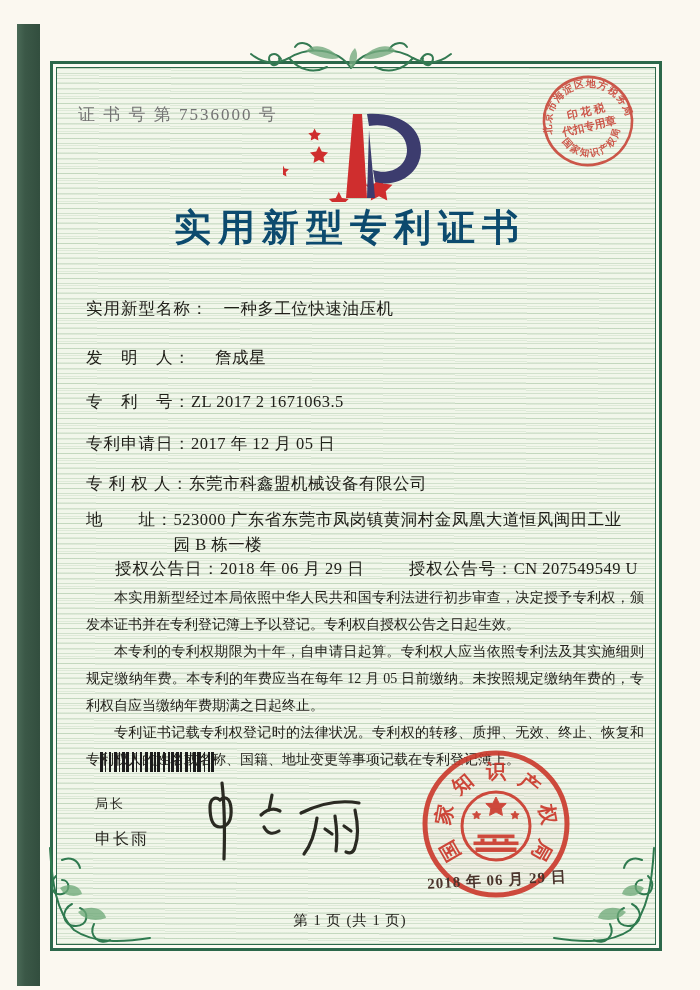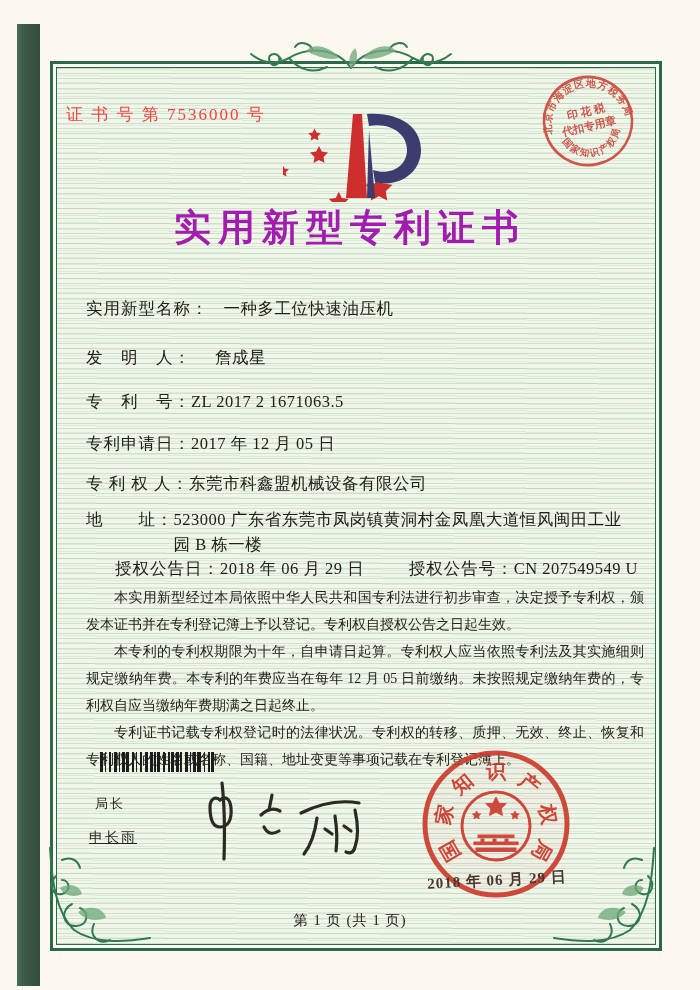--- a/index.html
+++ b/index.html
@@ -28,30 +28,30 @@
     position:absolute;inset:3px;border:1px solid #2c684a;
     background-color:#f1f6ea;
     background-image:
       repeating-linear-gradient(0deg, rgba(110,160,110,.25) 0 1px, transparent 1px 5px),
       repeating-linear-gradient(0.8deg, rgba(110,160,110,.14) 0 1px, transparent 1px 7px);
   }
 
   .ornament{position:absolute;pointer-events:none;}
 
   .cert-no{
-    position:absolute;left:66px;top:103px;
-    font-size:17px;letter-spacing:2px;color:#ef4444;
+    position:absolute;left:78px;top:103px;
+    font-size:17px;letter-spacing:2px;color:#737373;
   }
 
   .logo{position:absolute;left:283px;top:110px;}
 
   .doc-title{
     position:absolute;left:0;top:203px;width:700px;
     text-align:center;font-size:37px;font-weight:bold;
-    letter-spacing:7px;color:#a21caf;
+    letter-spacing:7px;color:#0c4a6e;
   }
 
   .field-row{
     position:absolute;left:86px;right:62px;display:flex;
     font-size:16.5px;line-height:25px;color:#21201a;
   }
   .field-row .lbl{white-space:nowrap;letter-spacing:1px;}
   .field-row .val{letter-spacing:0.5px;}
   .grant-row{justify-content:space-between;}
   .grant-pair{display:flex;white-space:nowrap;}
@@ -63,21 +63,21 @@
   .body-text p{margin:0;text-indent:2em;}
 
   .barcode{
     position:absolute;left:100px;top:752px;width:172px;height:20px;
     display:flex;align-items:stretch;overflow:hidden;
   }
   .barcode .bar{background:#1c1c1c;height:100%;}
   .barcode .gap{height:100%;}
 
   .signer-title{position:absolute;left:95px;top:795px;font-size:13px;letter-spacing:2px;}
-  .signer-name{position:absolute;left:89px;top:829px;font-size:14px;letter-spacing:2px;text-decoration:underline;}
+  .signer-name{position:absolute;left:95px;top:829px;font-size:16px;letter-spacing:2px;}
   .signature{position:absolute;left:198px;top:766px;}
 
   .seal{position:absolute;left:419px;top:747px;width:154px;height:154px;}
   .seal-chars{position:absolute;inset:0;}
   .seal-chars span{
     position:absolute;width:22px;height:22px;margin-left:-11px;margin-top:-11px;
     text-align:center;font-size:20px;font-weight:bold;color:#cb382b;
     font-family:"Liberation Serif","DejaVu Serif",serif;opacity:.92;
   }
   .seal-date{

